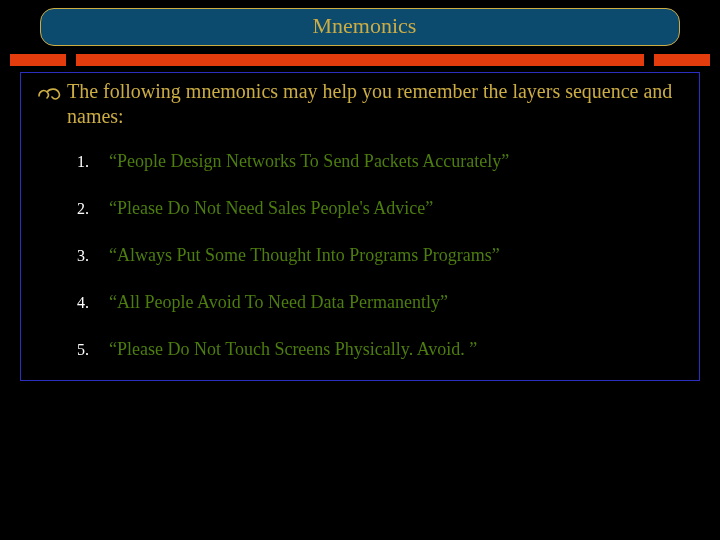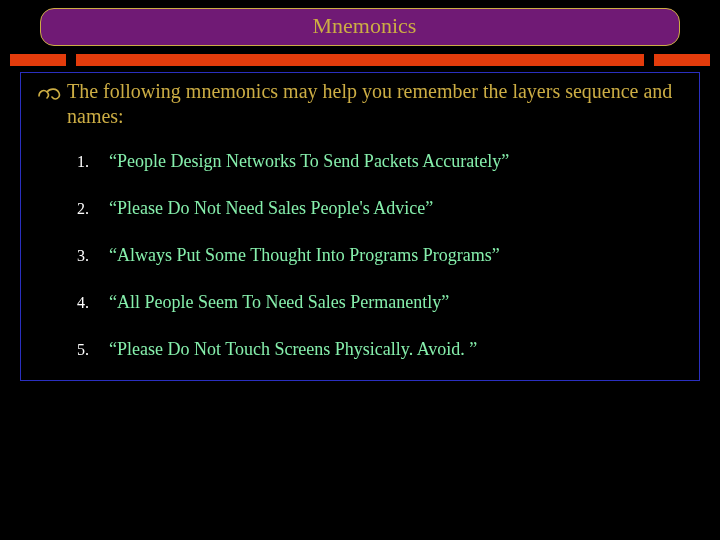--- a/index.html
+++ b/index.html
@@ -6,21 +6,21 @@
   body {
     margin: 0;
     width: 720px;
     height: 540px;
     background: #000;
     font-family: Georgia, 'Times New Roman', serif;
     overflow: hidden;
   }
   .title-banner {
     margin: 8px 40px 0 40px;
-    background: #701a75;
+    background: #0c4a6e;
     border: 1px solid #ccad44;
     border-radius: 14px;
     text-align: center;
     padding: 4px 0 6px 9px;
   }
   .title-text {
     color: #ccad44;
     font-size: 22px;
   }
   .bar-wrap {
@@ -73,21 +73,21 @@
     margin-bottom: 26px;
   }
   .list-item:last-child { margin-bottom: 6px; }
   .num {
     width: 32px;
     flex: 0 0 32px;
     color: #fff;
     font-size: 16px;
   }
   .phrase {
-    color: #86efac;
+    color: #4d7c0f;
     font-size: 18px;
   }
 </style>
 </head>
 <body>
 
 <div class="title-banner">
   <span class="title-text">Mnemonics</span>
 </div>
 
@@ -114,20 +114,20 @@
     <div class="list-item">
       <span class="num">2.</span>
       <span class="phrase">“Please Do Not Need Sales People's Advice”</span>
     </div>
     <div class="list-item">
       <span class="num">3.</span>
       <span class="phrase">“Always Put Some Thought Into Programs Programs”</span>
     </div>
     <div class="list-item">
       <span class="num">4.</span>
-      <span class="phrase">“All People Seem To Need Sales Permanently”</span>
+      <span class="phrase">“All People Avoid To Need Data Permanently”</span>
     </div>
     <div class="list-item">
       <span class="num">5.</span>
       <span class="phrase">“Please Do Not Touch Screens Physically. Avoid. ”</span>
     </div>
   </div>
 </div>
 
 </body></html>

